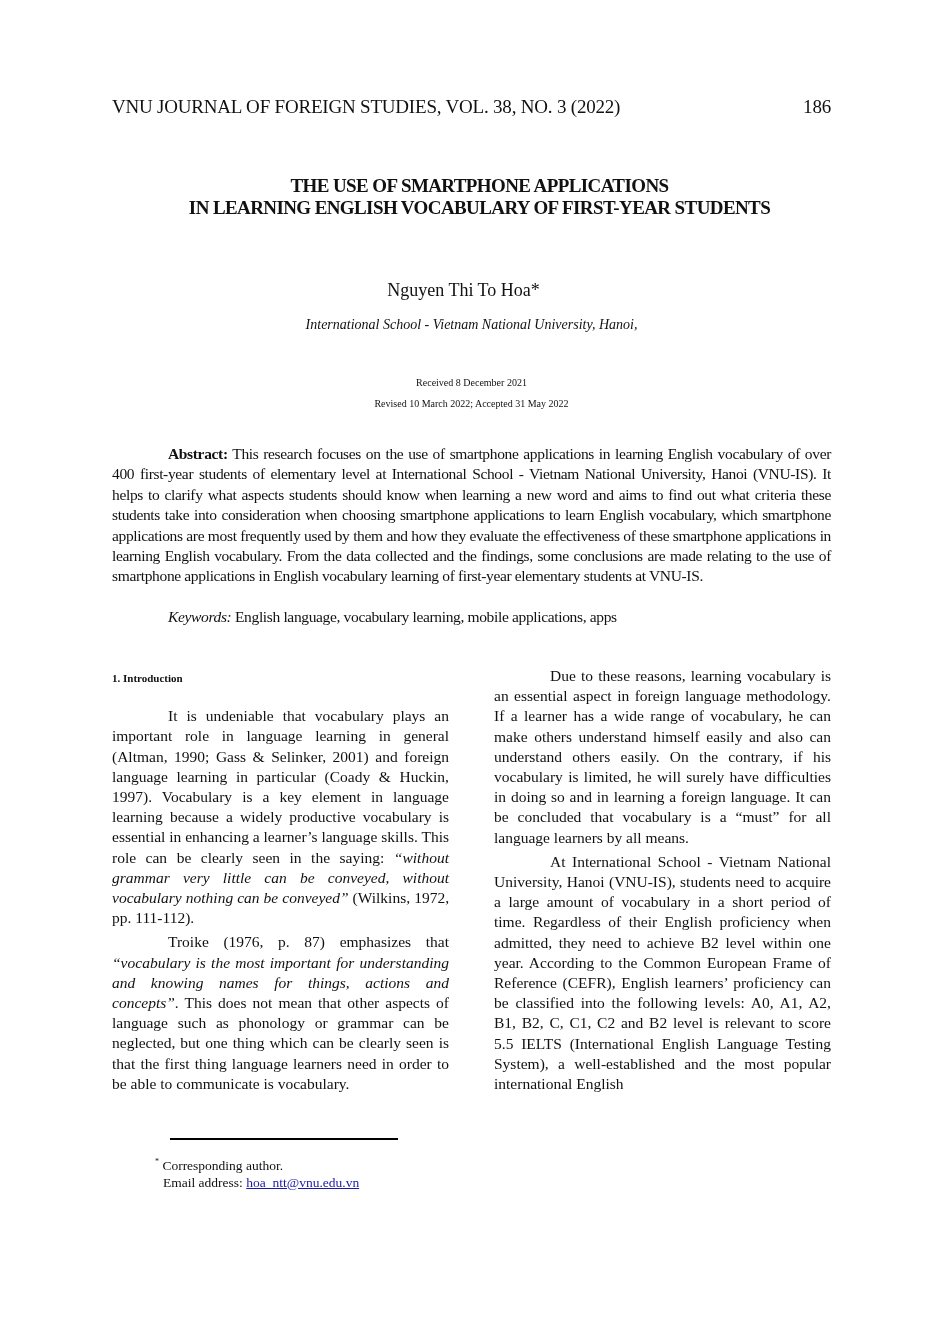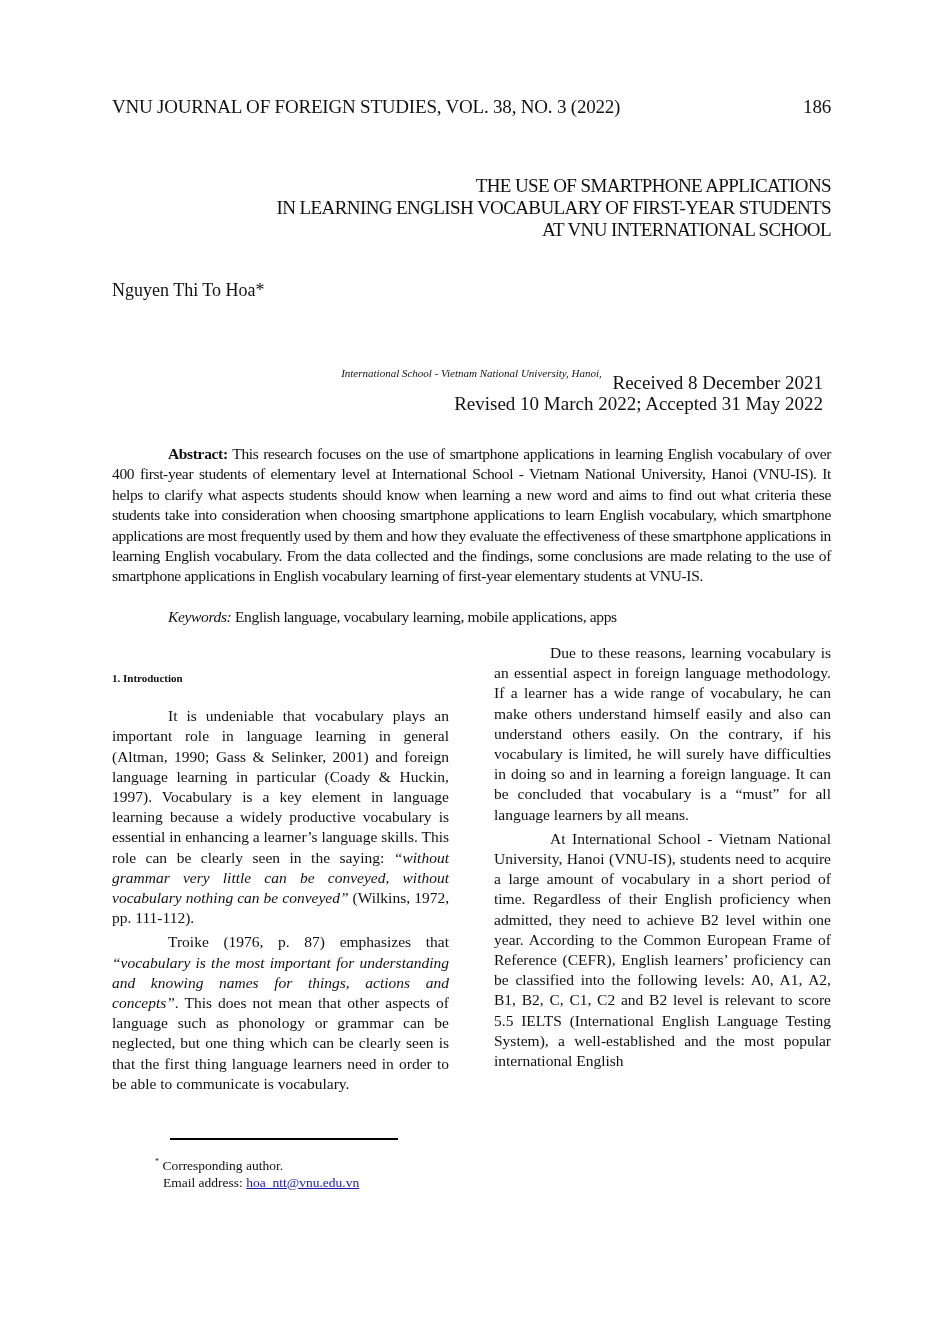--- a/index.html
+++ b/index.html
@@ -1,53 +1,52 @@
 <!DOCTYPE html>
 <html><head>
 <meta charset="utf-8">
 <style>
   html, body { margin:0; padding:0; background:#ffffff; }
   body { width:943px; height:1333px; position:relative; overflow:hidden;
          font-family:"Liberation Serif","DejaVu Serif",serif; color:#111; }
   .abs { position:absolute; }
   .running-head { left:112px; top:96px; width:719px; font-size:19px; letter-spacing:-0.2px; }
   .running-head .page-no { position:absolute; right:0; top:0; }
-  .title { left:112px; top:175px; width:719px; text-align:right; font-weight:normal;
+  .title { left:120px; top:175px; width:719px; text-align:center; font-weight:bold;
            font-size:19px; line-height:22px; letter-spacing:-0.6px; }
-  .author { left:112px; top:280px; width:719px; font-size:18px; }
+  .author { left:104px; top:280px; width:719px; text-align:center; font-size:18px; }
   .affil { left:112px; top:314px; width:719px; text-align:center; font-style:italic;
-           font-size:11px; line-height:22px;margin-top:48px; }
-  .dates { left:104px; top:372px; width:719px; text-align:right; font-size:19px; line-height:21px; }
+           font-size:14px; line-height:22px; }
+  .dates { left:112px; top:372px; width:719px; text-align:center; font-size:10px; line-height:21px; }
   .abstract { left:112px; top:444px; width:719px; font-size:15.5px; line-height:20.4px;
               text-align:justify; letter-spacing:-0.35px; }
   .abstract p { margin:0; text-indent:56px; }
   .abstract .kw { margin-top:20px; }
   .col { font-size:15.5px; line-height:20.2px; text-align:justify; }
   .col p { margin:0 0 4px 0; text-indent:56px; }
   .col-left { left:112px; top:668px; width:337px; }
-  .col-right { left:494px; top:643px; width:337px; }
+  .col-right { left:494px; top:666px; width:337px; }
   .sec-head { font-weight:bold; font-size:11px; margin:0 0 18px 0 !important; text-indent:0 !important; }
   .footnote-rule { left:170px; top:1138px; width:228px; height:2px; background:#000; }
   .footnote { left:112px; top:1153px; font-size:13.5px; line-height:17px;margin-left:43px; }
   .footnote a { color:#1a1aa6; text-decoration:underline;text-align:right; }
   .footnote sup { font-size:8px; }
   i { font-style:italic; }
 </style>
 </head>
 <body>
 
 <div class="abs running-head">
   <span>VNU JOURNAL OF FOREIGN STUDIES, VOL. 38, NO. 3 (2022)</span>
   <span class="page-no">186</span>
 </div>
 
 <div class="abs title">
   <div>THE USE OF SMARTPHONE APPLICATIONS</div>
   <div>IN LEARNING ENGLISH VOCABULARY OF FIRST-YEAR STUDENTS</div>
-  <div>AT VNU INTERNATIONAL SCHOOL</div>
 </div>
 
 <div class="abs author">Nguyen Thi To Hoa*</div>
 
 <div class="abs affil">
   <div>International School - Vietnam National University, Hanoi,</div>
 </div>
 
 <div class="abs dates">
   <div>Received 8 December 2021</div>

